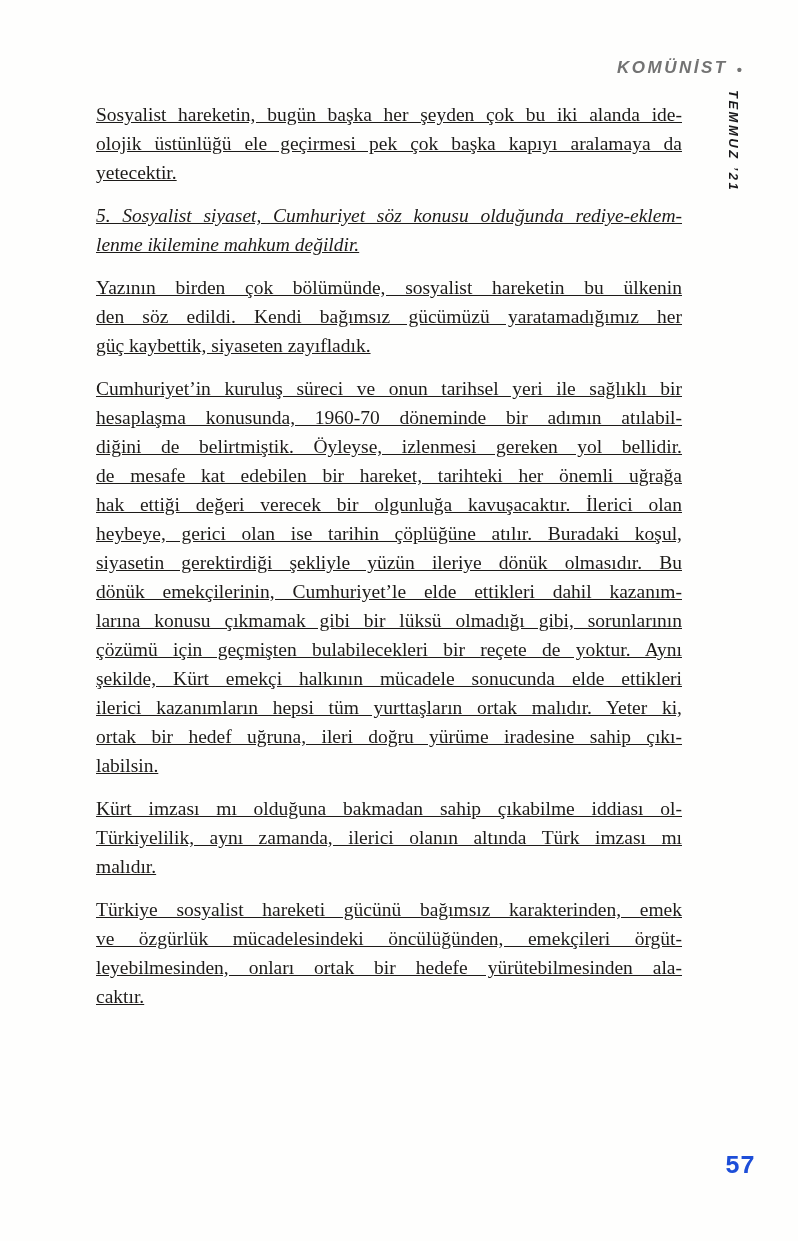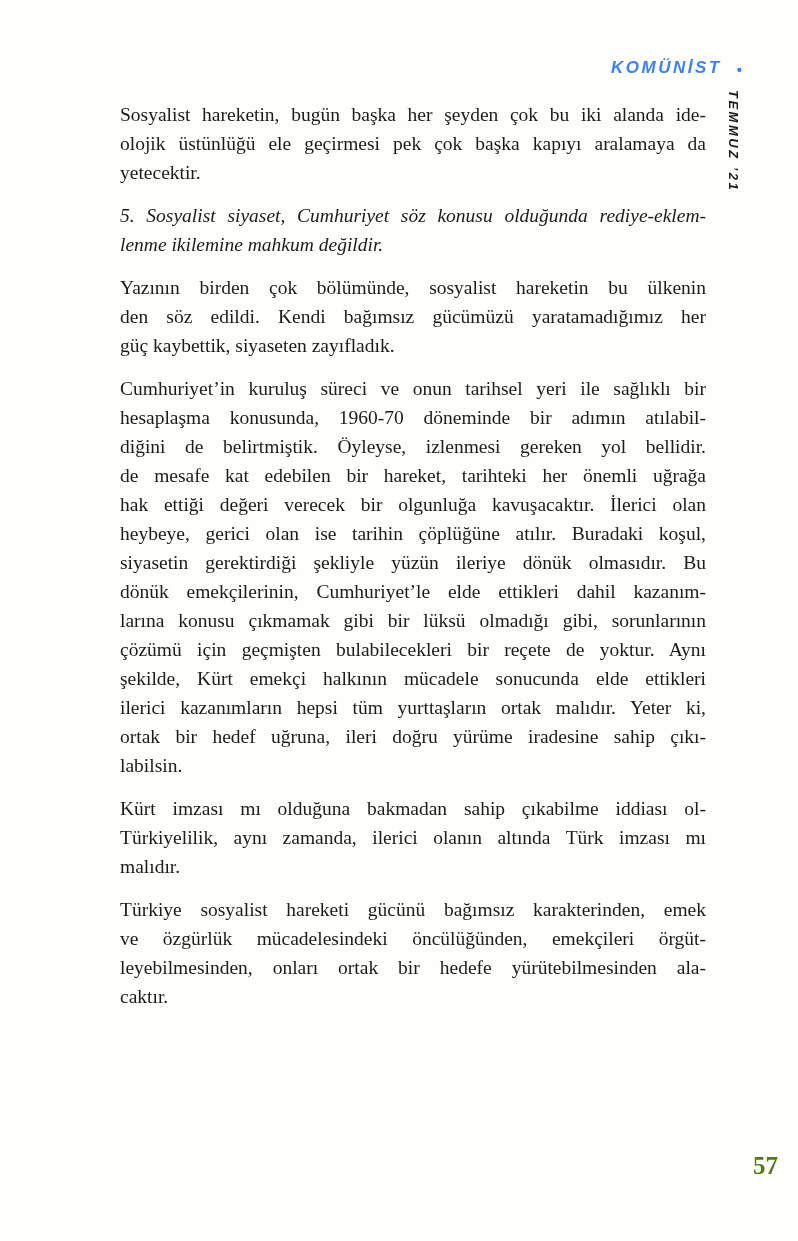--- a/index.html
+++ b/index.html
@@ -17,27 +17,27 @@
     color: #1d1b19;
   }
 
   
   .journal {
     position: absolute;
     top: 58px;
     right: 56px;
     display: flex;
     align-items: center;
-    gap: 15px;
+    gap: 9px;
     font-family: "Liberation Sans", sans-serif;
     font-weight: 700;
     font-style: italic;
     font-size: 17px;
     letter-spacing: 2.5px;
-    color: #3b82f6;
+    color: #737373;
     white-space: nowrap;
   }
   .journal .dot {
     font-style: normal;
     font-size: 15px;
     letter-spacing: 0;
     transform: translateY(1px);
   }
   .issue-vertical {
     position: absolute;
@@ -50,50 +50,51 @@
     font-style: italic;
     font-size: 13px;
     letter-spacing: 2.5px;
     color: #1b1a1c;
     white-space: nowrap;
   }
 
   
   .page-body {
     position: absolute;
-    left: 120px;
+    left: 96px;
     top: 100px;
     width: 586px;
     font-size: 19.5px;
     line-height: 29px;
+    text-decoration: underline;
   }
   .para {
     margin: 0 0 14px 0;
   }
   .para.italic {
     font-style: italic;
   }
   .line {
     display: block;
     text-align: justify;
     text-align-last: justify;
   }
   .line.last {
     text-align-last: left;
   }
 
   
   .pagenum {
     position: absolute;
-    left: 753px;
+    left: 725px;
     top: 1152px;
-    font-family: Liberation Serif, serif;
+    font-family: Liberation Mono, monospace;
     font-weight: 700;
     font-size: 25px;
-    color: #4d7c0f;
+    color: #1d4ed8;
   }
 </style>
 </head>
 <body>
 
 <div class="page">
 
   <header>
     <div class="journal">
       <span>KOMÜNİST</span>

